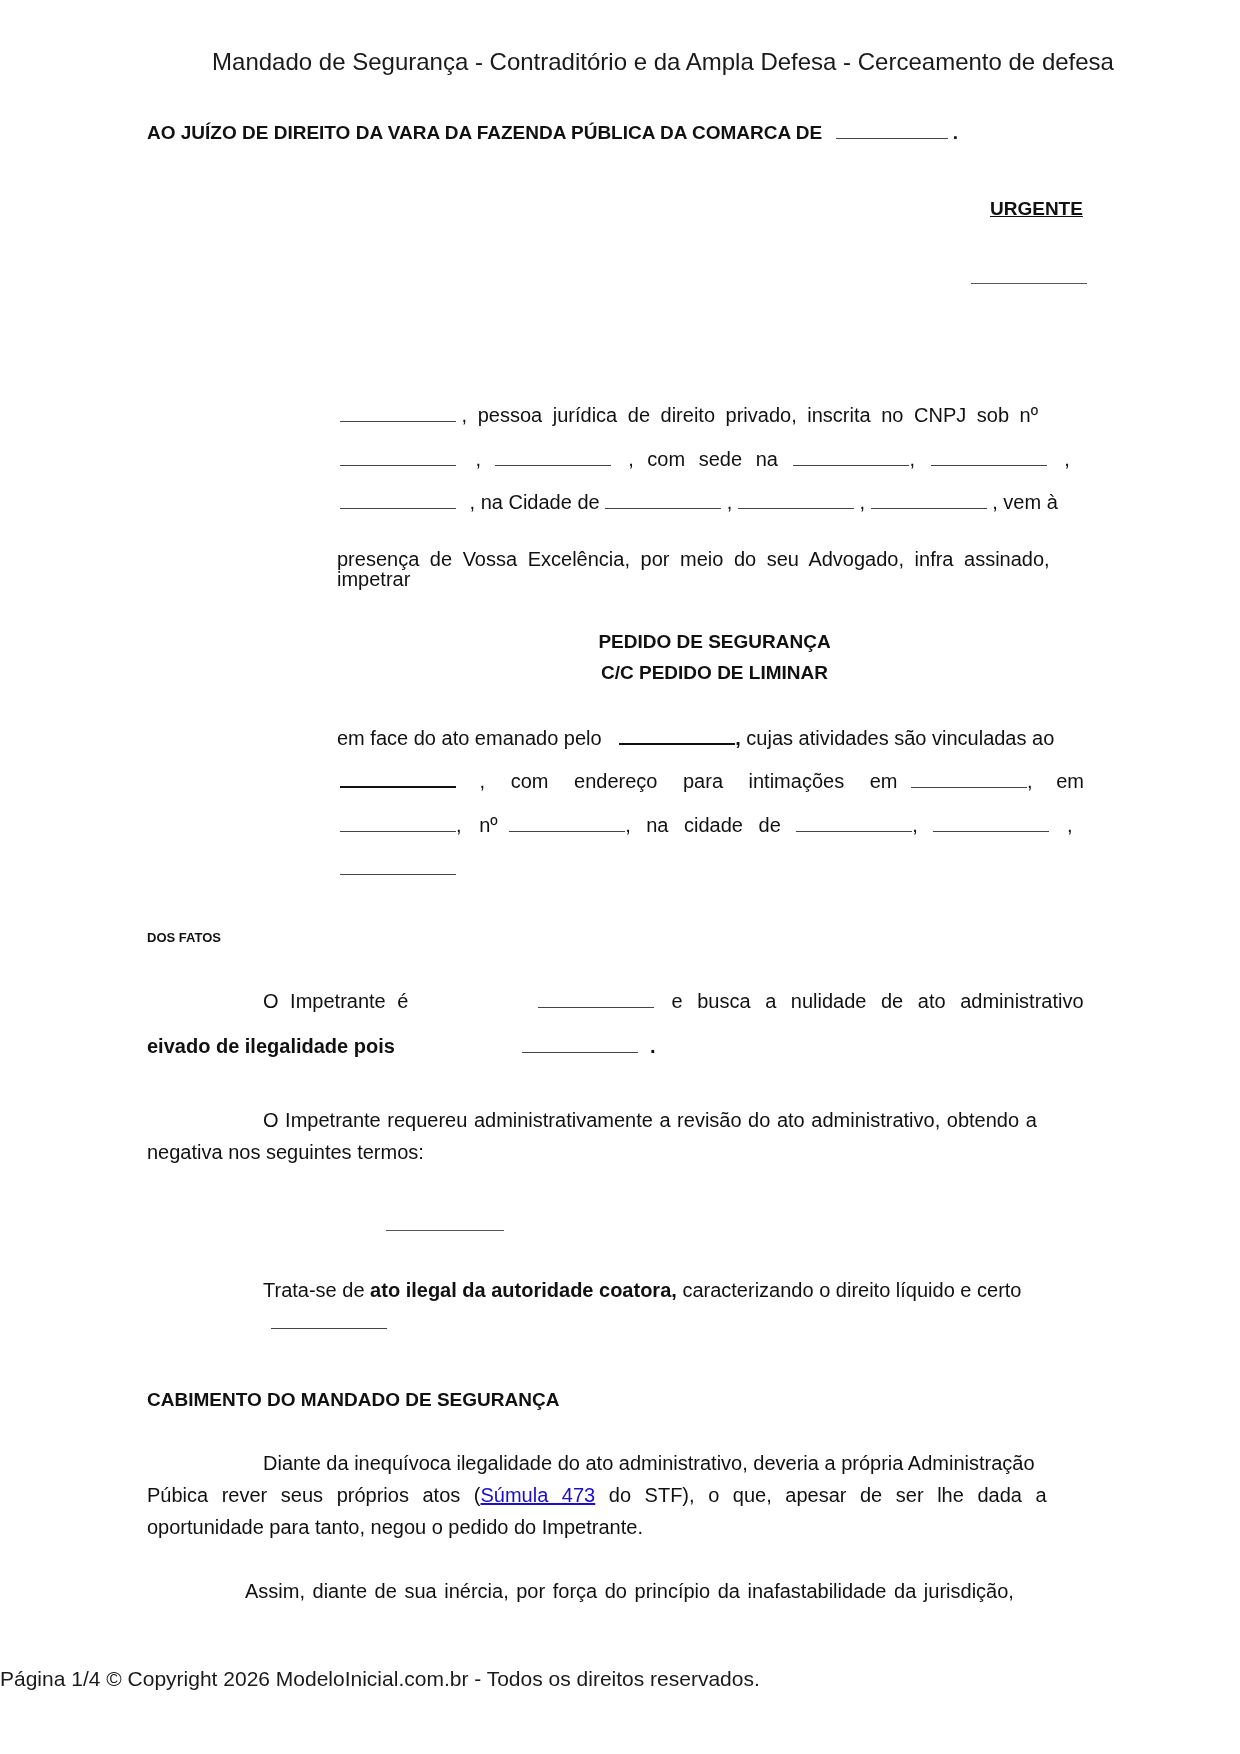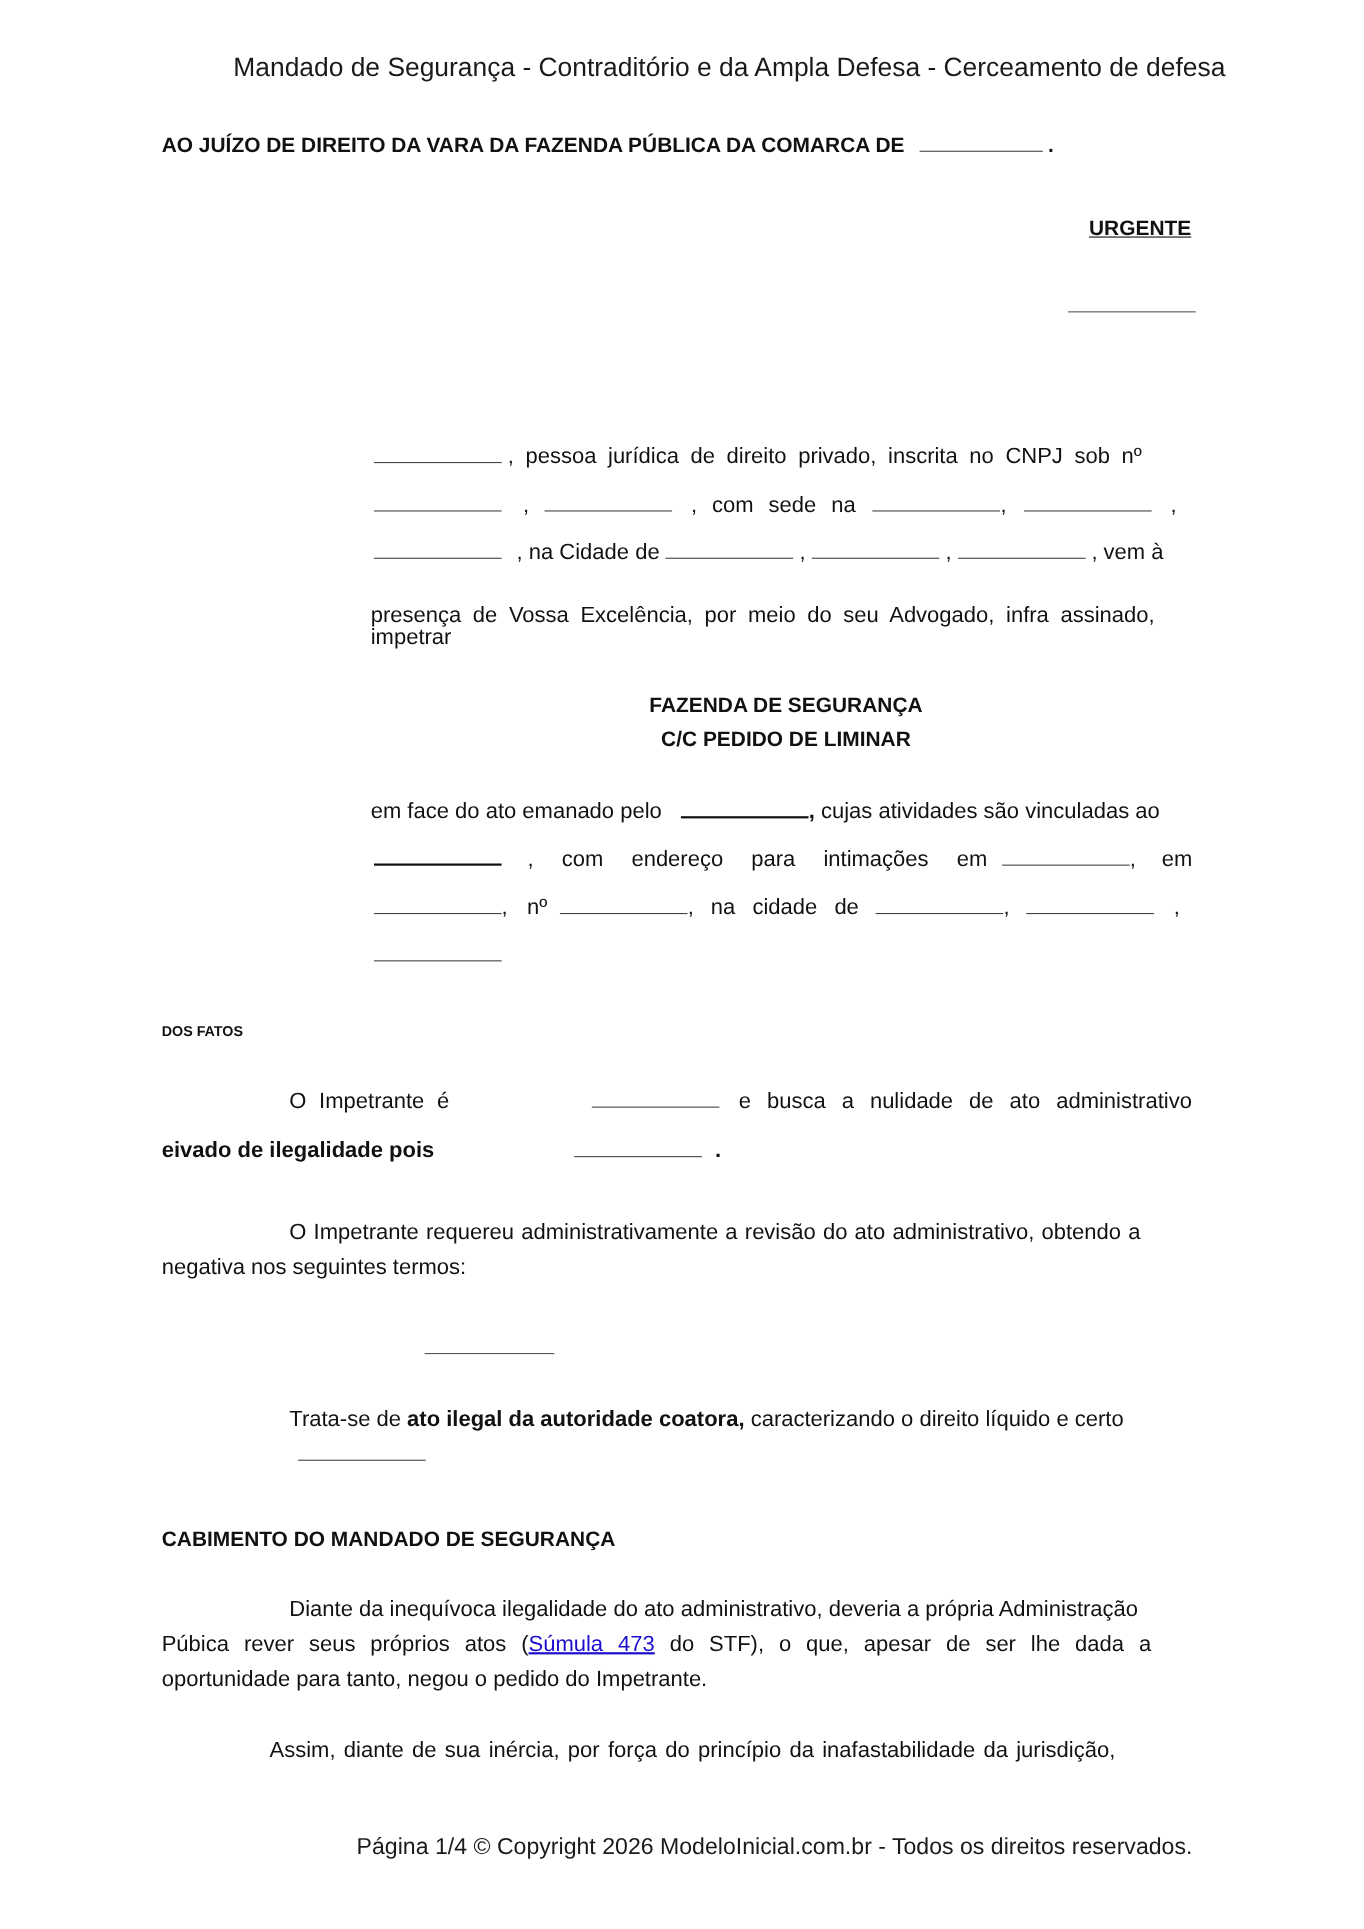--- a/index.html
+++ b/index.html
@@ -47,21 +47,21 @@
   <span class="blank" style="width:116px;"></span>
   <span>,</span>
   <span class="blank" style="width:116px;"></span>
   <span>,</span>
   <span class="blank" style="width:116px;"></span>
   <span>, vem à</span>
 </div>
 <div class="abs txt" style="left:337px; top:548px; width:755px; word-spacing:5px;">presença de Vossa Excelência, por meio do seu Advogado, infra assinado,</div>
 <div class="abs txt" style="left:337px; top:568px;">impetrar</div>
 
-<div class="abs txt bold" style="left:337px; width:755px; text-align:center; top:631px; font-size:19px;">FAZENDA DE SEGURANÇA</div>
+<div class="abs txt bold" style="left:337px; width:755px; text-align:center; top:631px; font-size:19px;">PEDIDO DE SEGURANÇA</div>
 <div class="abs txt bold" style="left:337px; width:755px; text-align:center; top:662px; font-size:19px;">C/C PEDIDO DE LIMINAR</div>
 
 <div class="abs txt" style="left:337px; top:727px;">
   <span>em face do ato emanado pelo</span>
   <span class="blank thick" style="width:116px; margin-left:12px;"></span><span class="bold">,</span>
   <span>cujas atividades são vinculadas ao</span>
 </div>
 <div class="abs txt" style="left:340px; top:770px; width:752px;">
   <span class="blank thick" style="width:116px;"></span>
   <span style="margin-left:18px; word-spacing:20px;">, com endereço para intimações em</span>
@@ -109,13 +109,13 @@
 <div class="abs txt bold" style="left:147px; top:1389px; font-size:19px;">CABIMENTO DO MANDADO DE SEGURANÇA</div>
 
 <div class="abs txt" style="left:263px; top:1452px; word-spacing:0px;">Diante da inequívoca ilegalidade do ato administrativo, deveria a própria Administração</div>
 <div class="abs txt" style="left:147px; top:1484px; width:945px; word-spacing:8px;">
   <span>Púbica rever seus próprios atos (</span><a class="link" href="#">Súmula 473</a><span> do STF), o que, apesar de ser lhe dada a</span>
 </div>
 <div class="abs txt" style="left:147px; top:1516px;">oportunidade para tanto, negou o pedido do Impetrante.</div>
 
 <div class="abs txt" style="left:245px; top:1580px; word-spacing:2px;">Assim, diante de sua inércia, por força do princípio da inafastabilidade da jurisdição,</div>
 
-<div class="abs" style="left:0; width:1084px; top:1667px; text-align:right; font-size:21px; color:#1a1a1a;">Página 1/4 © Copyright 2026 ModeloInicial.com.br - Todos os direitos reservados.</div>
+<div class="abs" style="left:0; width:1084px; top:1667px; text-align:left; font-size:21px; color:#1a1a1a;">Página 1/4 © Copyright 2026 ModeloInicial.com.br - Todos os direitos reservados.</div>
 
 </body></html>

